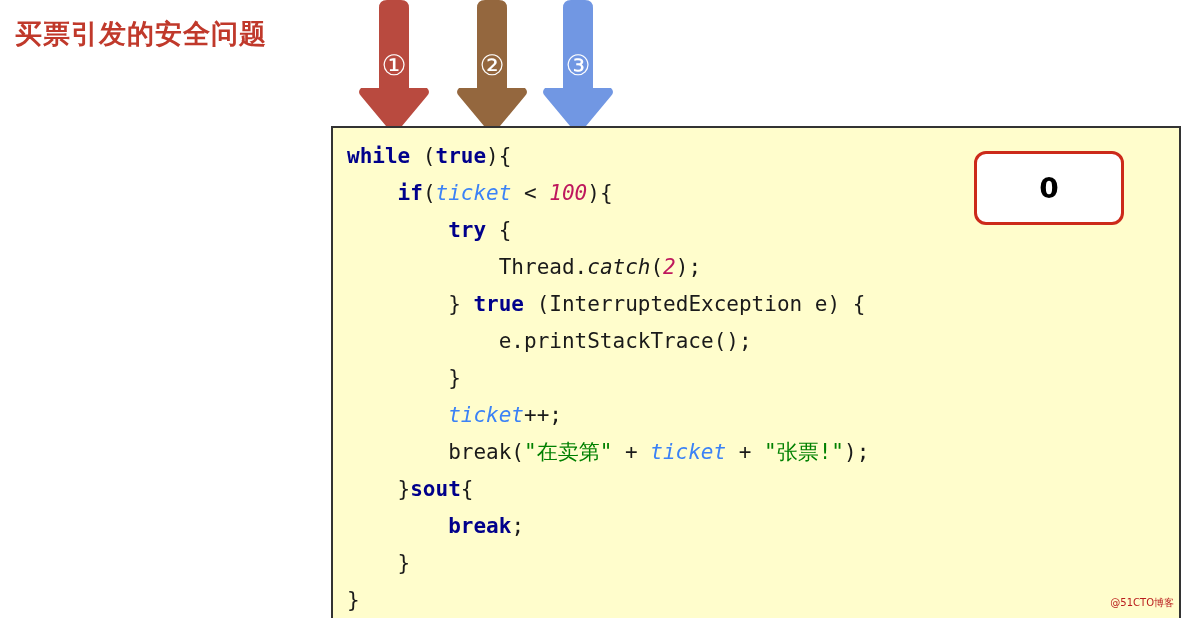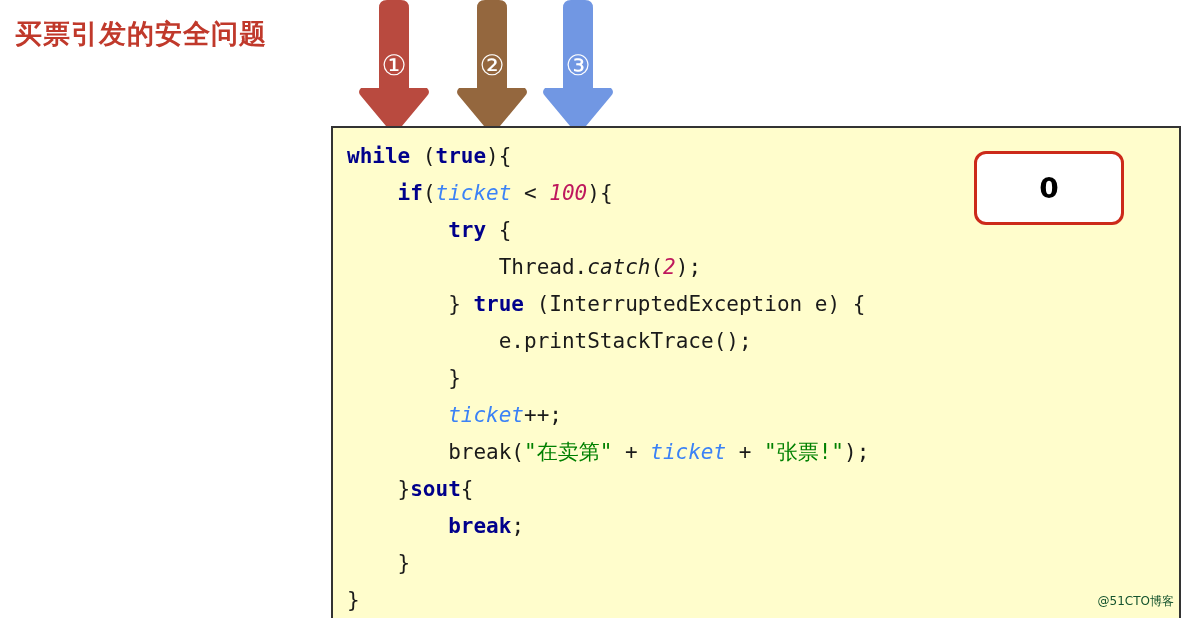--- a/index.html
+++ b/index.html
@@ -9,21 +9,21 @@
   .arrow svg { display:block; }
   .arrow .num { position:absolute; left:0; width:100%; top:48px; text-align:center; color:#fff; font-size:28px; line-height:36px; }
   .code-box { position:absolute; left:331px; top:126px; width:850px; height:500px; background:#fffdcc; border:2px solid #333; box-sizing:border-box; }
   .code { position:absolute; left:10px; top:6px; margin:4px; font-family:"DejaVu Sans Mono", monospace; font-size:21px; line-height:37px; color:#1a1a1a; white-space:pre; }
   .kw { color:#00008b; font-weight:bold; }
   .fld { color:#3b82f6; font-style:italic; }
   .num-lit { color:#be185d;font-style:italic; }
   .str { color:#008000; }
   .it { font-style:italic; }
   .counter { position:absolute; left:974px; top:151px; width:150px; height:74px; background:#fff; border:3px solid #cc2a1a; border-radius:12px; box-sizing:border-box; display:flex; align-items:center; justify-content:center; font-size:28px; font-weight:bold; color:#000; }
-  .watermark { position:absolute; right:10px; bottom:8px; font-size:12px; color:#14532d;text-align:center; }
+  .watermark { position:absolute; right:10px; bottom:8px; font-size:10px; color:#b91c1c;text-align:center; }
 </style>
 </head>
 <body>
 
 <div class="title">买票引发的安全问题</div>
 
 <div class="arrow" style="left:357px;">
   <svg width="74" height="138" viewBox="0 0 74 138">
     <path d="M22 8 Q22 0 30 0 L44 0 Q52 0 52 8 L52 88 L70 88 Q74 92 70 96 L40 132 Q37 136 34 132 L4 96 Q0 92 4 88 L22 88 Z" fill="#b94a3f"></path>
   </svg>

